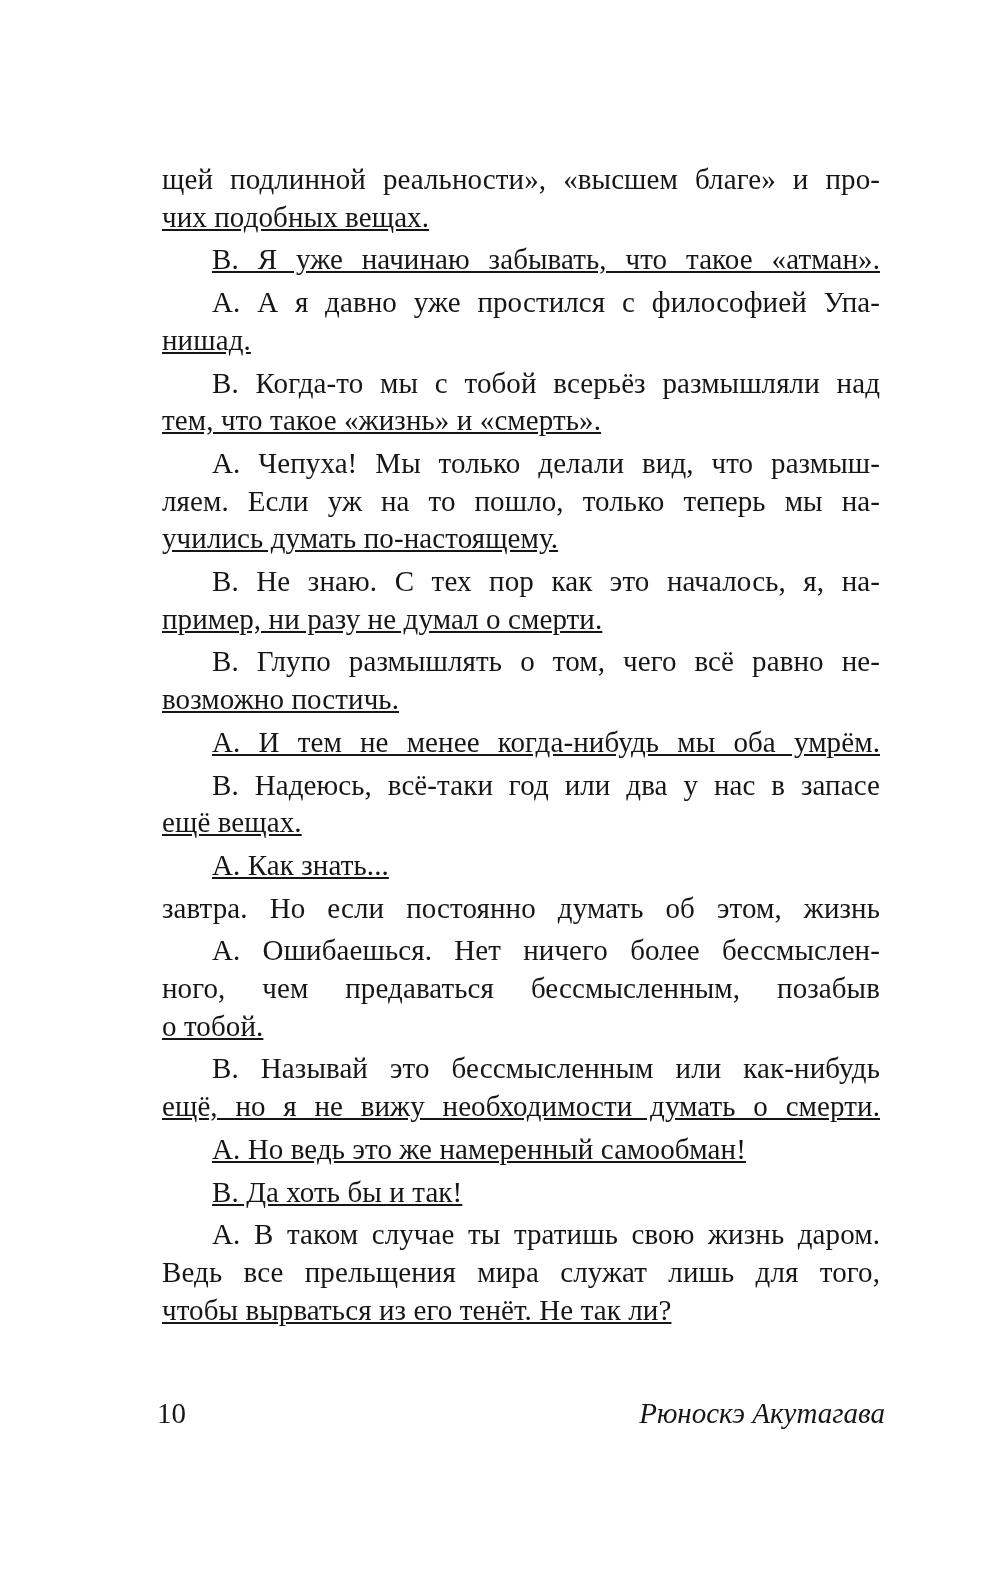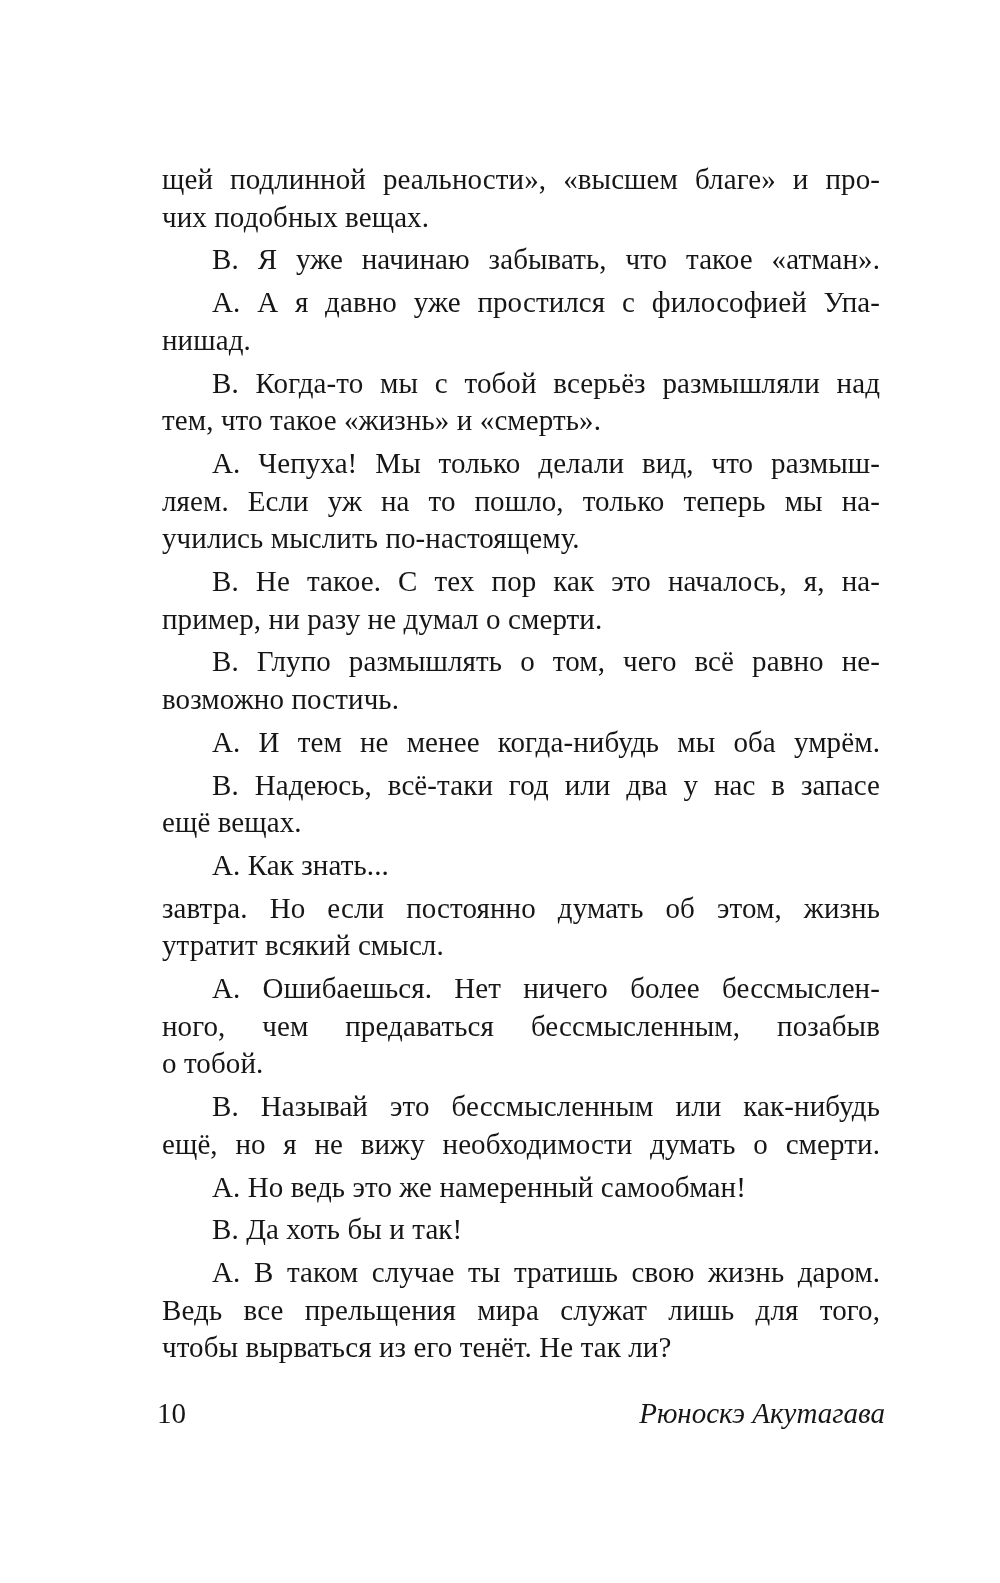--- a/index.html
+++ b/index.html
@@ -29,20 +29,21 @@
   .line {
     font-size: 29px;
     line-height: 37.7px;
     text-align: justify;
     text-align-last: justify;
     white-space: normal;
     letter-spacing: 0.1px;
   }
   .line.last {
     text-align-last: left;
+    text-decoration: underline;
   }
   .line.last.fill {
     text-align-last: justify;
   }
   .line.indent {
     text-indent: 50px;
   }
   .footer {
     position: absolute;
     left: 157px;
@@ -77,43 +78,42 @@
         <div class="line indent">А. А я давно уже простился с философией Упа-</div>
         <div class="line last">нишад.</div>
       </div>
       <div class="para">
         <div class="line indent">В. Когда-то мы с тобой всерьёз размышляли над</div>
         <div class="line last">тем, что такое «жизнь» и «смерть».</div>
       </div>
       <div class="para">
         <div class="line indent">А. Чепуха! Мы только делали вид, что размыш-</div>
         <div class="line">ляем. Если уж на то пошло, только теперь мы на-</div>
-        <div class="line last">учились мыслить по-настоящему.</div>
+        <div class="line last">учились думать по-настоящему.</div>
       </div>
       <div class="para">
-        <div class="line indent">В. Не такое. С тех пор как это началось, я, на-</div>
+        <div class="line indent">В. Не знаю. С тех пор как это началось, я, на-</div>
         <div class="line last">пример, ни разу не думал о смерти.</div>
       </div>
       <div class="para">
         <div class="line indent">В. Глупо размышлять о том, чего всё равно не-</div>
         <div class="line last">возможно постичь.</div>
       </div>
       <div class="para">
         <div class="line last fill indent">А. И тем не менее когда-нибудь мы оба умрём.</div>
       </div>
       <div class="para">
         <div class="line indent">В. Надеюсь, всё-таки год или два у нас в запасе</div>
         <div class="line last">ещё вещах.</div>
       </div>
       <div class="para">
         <div class="line last indent">А. Как знать...</div>
       </div>
       <div class="para">
         <div class="line">завтра. Но если постоянно думать об этом, жизнь</div>
-        <div class="line last">утратит всякий смысл.</div>
       </div>
       <div class="para">
         <div class="line indent">А. Ошибаешься. Нет ничего более бессмыслен-</div>
         <div class="line">ного, чем предаваться бессмысленным, позабыв</div>
         <div class="line last">о тобой.</div>
       </div>
       <div class="para">
         <div class="line indent">В. Называй это бессмысленным или как-нибудь</div>
         <div class="line last fill">ещё, но я не вижу необходимости думать о смерти.</div>
       </div>

